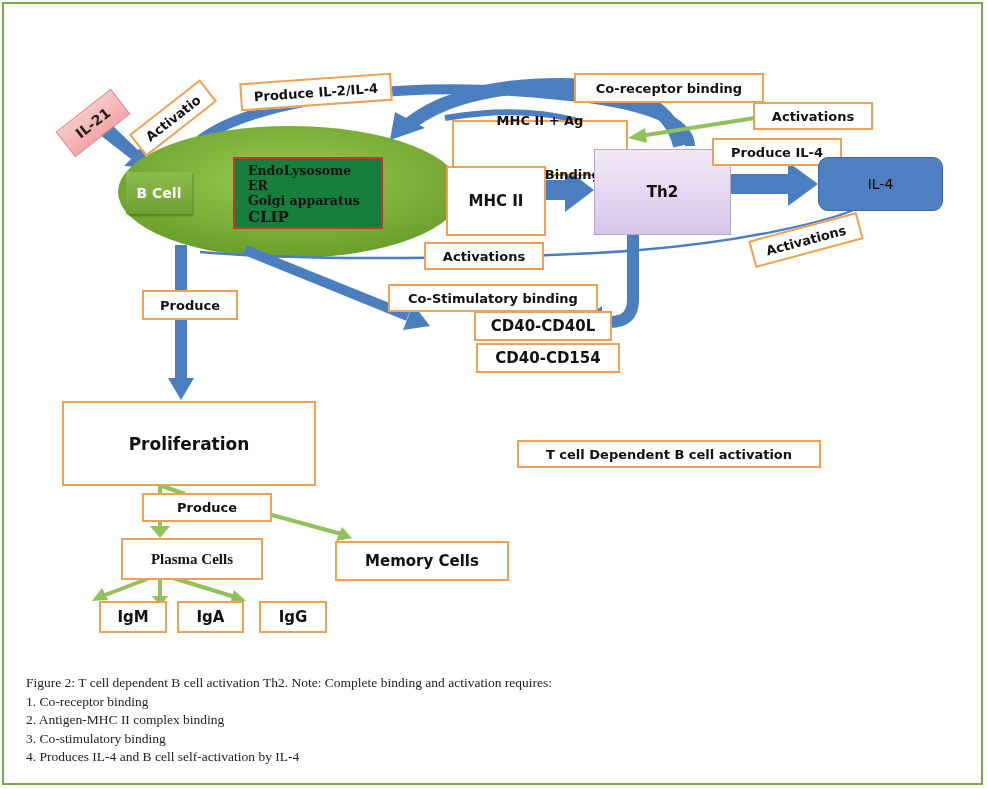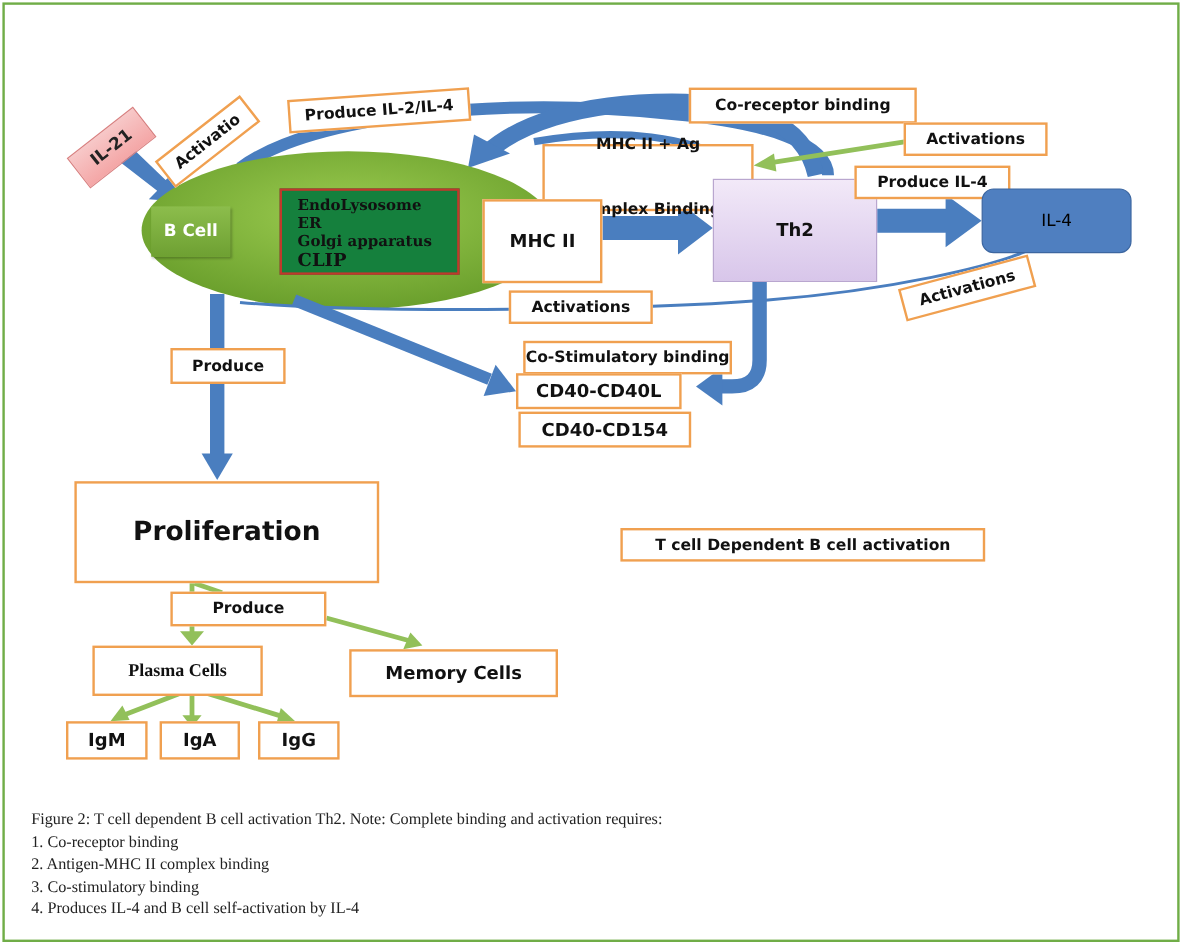--- a/index.html
+++ b/index.html
@@ -1,21 +1,21 @@
 <!DOCTYPE html>
 <html><head>
 <meta charset="utf-8">
 <style>
   html, body { margin:0; padding:0; background:#ffffff; }
   body { width:987px; height:789px; position:relative; overflow:hidden; font-family:"DejaVu Sans", sans-serif; }
   .frame { position:absolute; left:2px; top:2px; width:981px; height:783px; border:2px solid #70ad47; box-sizing:border-box; }
   svg.diag { position:absolute; left:0; top:0; }
   .lbl { position:absolute; background:#fff; border:2px solid #f0a050; box-sizing:border-box; display:flex; align-items:center; justify-content:center; font-weight:bold; color:#111; font-size:13px; white-space:nowrap; text-align:center; }
-  .lbl.big { font-size:15px; }
-  .lbl.xl { font-size:22px; flex-direction:column; }
+  .lbl.big { font-size:15px;margin-left:44px; }
+  .lbl.xl { font-size:17px; flex-direction:column; }
   .rot { transform-origin:center; }
   .organelles { position:absolute; left:233px; top:157px; width:150px; height:72px; background:#15803d; border:2px solid #c0392b; box-sizing:border-box; padding:4px 0 0 13px; font-family:"DejaVu Serif", serif; font-weight:bold; font-size:12.5px; line-height:15px; color:#111; }
   .organelles .clip { font-size:15px; line-height:18px; }
   .bcell-tag { position:absolute; left:126px; top:172px; width:66px; height:42px; background:linear-gradient(#8cbd4c,#6ea032); color:#fff; font-weight:bold; font-size:14px; display:flex; align-items:center; justify-content:center; box-shadow:1px 2px 2px rgba(0,0,0,0.25); }
   .th2 { position:absolute; left:594px; top:149px; width:137px; height:86px; background:linear-gradient(#f2e9f8,#d8c6ea); border:1px solid #b9a6cf; box-sizing:border-box; display:flex; align-items:center; justify-content:center; font-weight:bold; font-size:15px; color:#111; }
   .il4box { position:absolute; left:818px; top:157px; width:125px; height:54px; background:#4f7fc0; border:1px solid #3c66a0; border-radius:10px; box-sizing:border-box; display:flex; align-items:center; justify-content:center; color:#000000; font-size:14px; }
   .il21 { position:absolute; left:58px; top:107px; width:70px; height:32px; background:linear-gradient(#f7c8c8,#f4a6a6); border:1px solid #d98080; box-sizing:border-box; transform:rotate(-38deg); display:flex; align-items:center; justify-content:center; font-weight:bold; font-size:14px; color:#222; }
   .caption { position:absolute; left:26px; top:674px; font-family:"Liberation Serif", serif; font-size:13.5px; line-height:18.5px; color:#222; }
   .caption b { font-weight:normal;text-align:center; }
 </style>
@@ -105,21 +105,21 @@
 <div class="th2">Th2</div>
 
 <div class="lbl" style="left:712px;top:138px;width:130px;height:28px;">Produce IL-4</div>
 
 <div class="il4box">IL-4</div>
 
 <div class="lbl rot" style="left:750px;top:226px;width:112px;height:28px;transform:rotate(-15deg);">Activations</div>
 
 <div class="lbl" style="left:424px;top:242px;width:120px;height:28px;">Activations</div>
 
-<div class="lbl" style="left:388px;top:284px;width:174px;height:28px;margin-left:48px;">Co-Stimulatory binding</div>
+<div class="lbl" style="left:388px;top:284px;width:210px;height:28px;">Co-Stimulatory binding</div>
 
 <div class="lbl big" style="left:430px;top:311px;width:138px;height:30px;">CD40-CD40L</div>
 
 <div class="lbl big" style="left:432px;top:343px;width:144px;height:30px;">CD40-CD154</div>
 
 <div class="lbl" style="left:142px;top:290px;width:96px;height:30px;">Produce</div>
 
 <div class="lbl xl" style="left:62px;top:401px;width:254px;height:85px;line-height:40px;">
   <span>Proliferation</span>
 </div>

